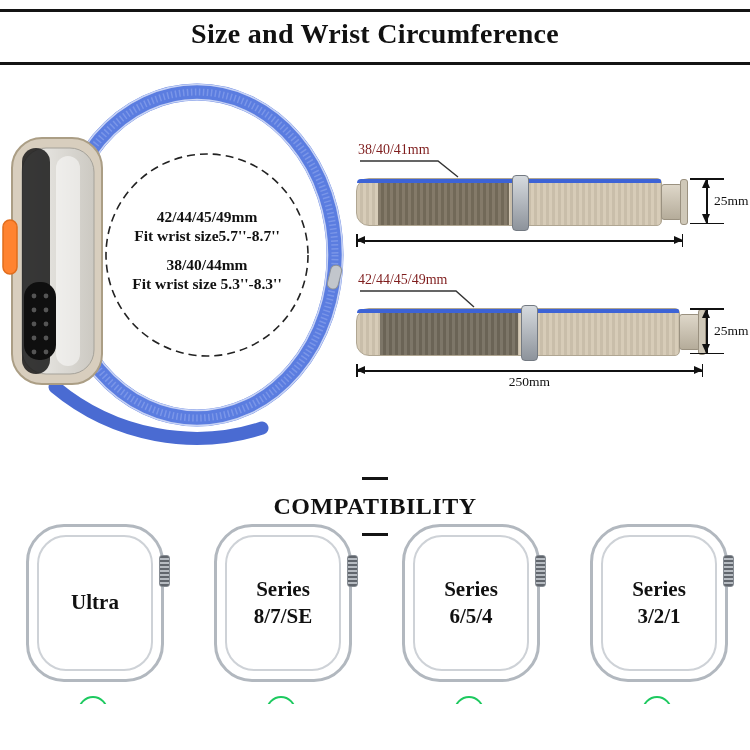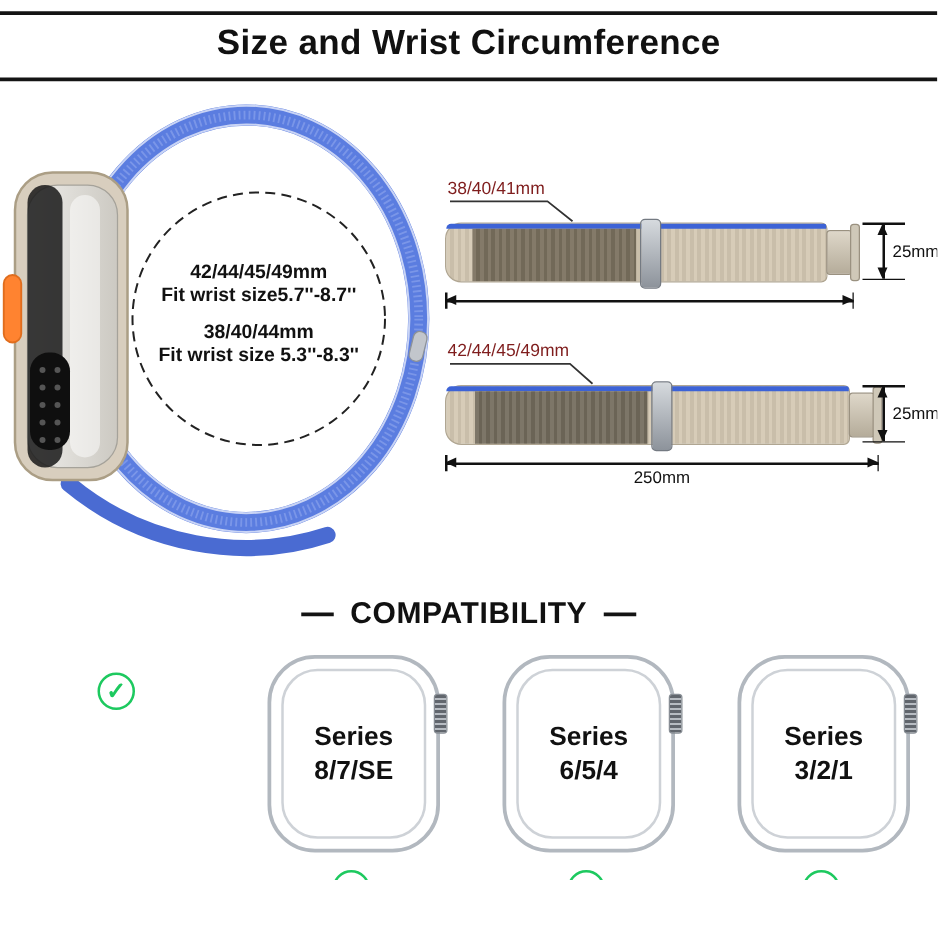--- a/index.html
+++ b/index.html
@@ -1,17 +1,17 @@
 <!DOCTYPE html>
 <html><head>
 <meta charset="utf-8">
 <style>
   html,body{margin:0;padding:0;background:#fff;}
   .page{position:relative;width:750px;height:704px;background:#ffffff;overflow:hidden;
-        font-family:Liberation Sans, sans-serif;color:#111;}
+        font-family:Liberation Serif, serif;color:#111;}
   .rule{position:absolute;left:0;right:0;height:3px;background:#141414;}
   .rule-top{top:9px;}
   .rule-under-title{top:62px;}
   .page-title{position:absolute;top:18px;left:0;right:0;text-align:center;
               font-size:28px;font-weight:800;letter-spacing:.3px;}
 
   
   .watch-illu{position:absolute;left:0;top:72px;width:352px;height:402px;}
 
   
@@ -58,21 +58,21 @@
   .h-tick{position:absolute;top:0;width:1.5px;height:13px;background:#111;}
   .h-tick-left{left:0;}
   .h-tick-right{right:0;}
   .h-line{position:absolute;left:0;right:0;top:6px;height:1.5px;background:#111;}
   .h-line .ah-left{left:0;top:-3.8px;border-top:4.5px solid transparent;border-bottom:4.5px solid transparent;border-right:9px solid #111;}
   .h-line .ah-right{right:0;top:-3.8px;border-top:4.5px solid transparent;border-bottom:4.5px solid transparent;border-left:9px solid #111;}
   .h-label{position:absolute;left:0;right:0;top:10px;text-align:center;font-size:13.5px;}
 
   
   .compat-heading{position:absolute;top:477px;left:0;right:0;display:flex;
-                  align-items:center;justify-content:center;gap:13px;}
+                  align-items:center;justify-content:center;gap:13px;flex-direction:column;}
   .compat-heading .dash{width:26px;height:3px;background:#141414;}
   .compat-title{font-size:24px;font-weight:800;letter-spacing:.5px;}
 
   .watch-row{position:absolute;top:524px;left:0;right:0;display:flex;
              justify-content:space-between;padding:0 26px;box-sizing:border-box;}
   .watch-col{width:134px;}
   .watch-outline{position:relative;width:132px;height:152px;background:#fff;
                  border:3px solid #b2b8bf;border-radius:38px;}
   .watch-crown{position:absolute;right:-9px;top:28px;width:9px;height:30px;border-radius:3px;
                background:repeating-linear-gradient(180deg,#61666d 0 2px,#b7bcc2 2px 4px);
@@ -205,20 +205,26 @@
   </div>
 
   <div class="compat-heading">
     <span class="dash"></span>
     <span class="compat-title">COMPATIBILITY</span>
     <span class="dash"></span>
   </div>
 
   <div class="watch-row">
     <div class="watch-col">
+      <div class="watch-outline">
+        <div class="watch-crown"></div>
+        <div class="watch-screen">
+          <div class="watch-label">Ultra</div>
+        </div>
+      </div>
       <div class="check-badge">
           <span>✓</span>
         </div>
     </div>
     <div class="watch-col">
       <div class="watch-outline">
         <div class="watch-crown"></div>
         <div class="watch-screen">
           <div class="watch-label">Series
 8/7/SE</div>

